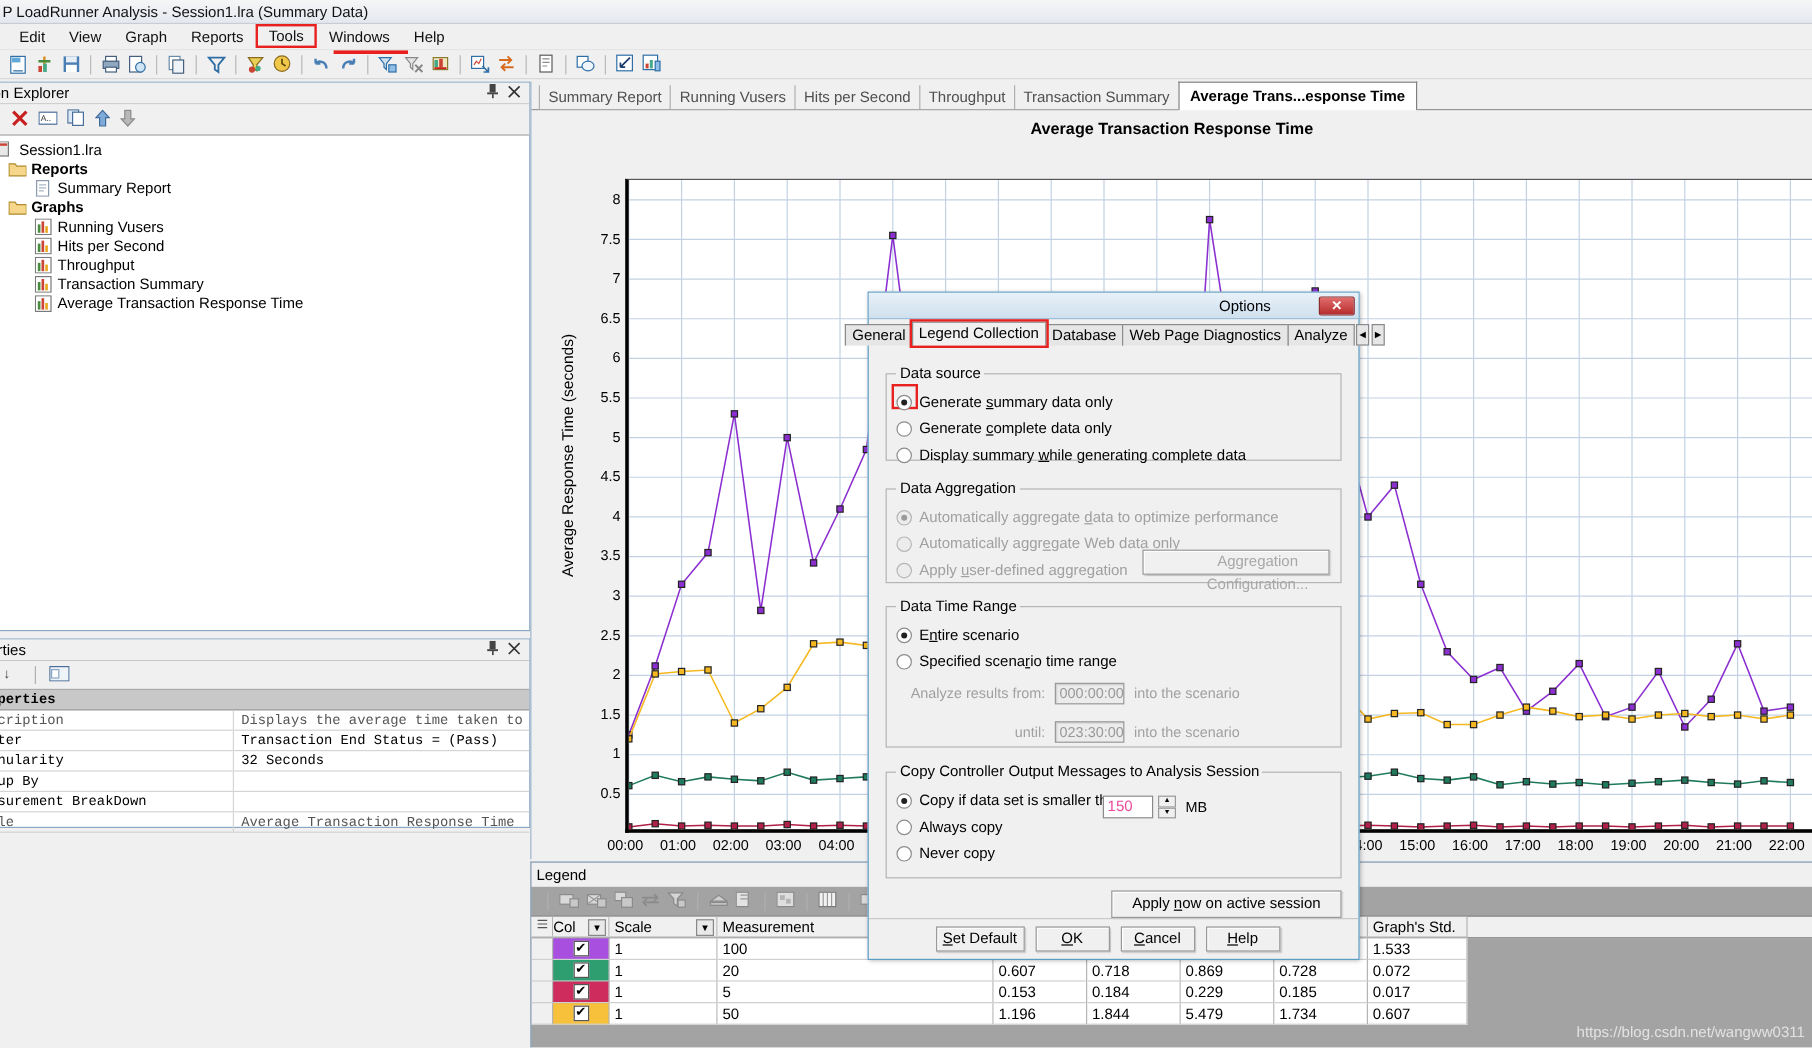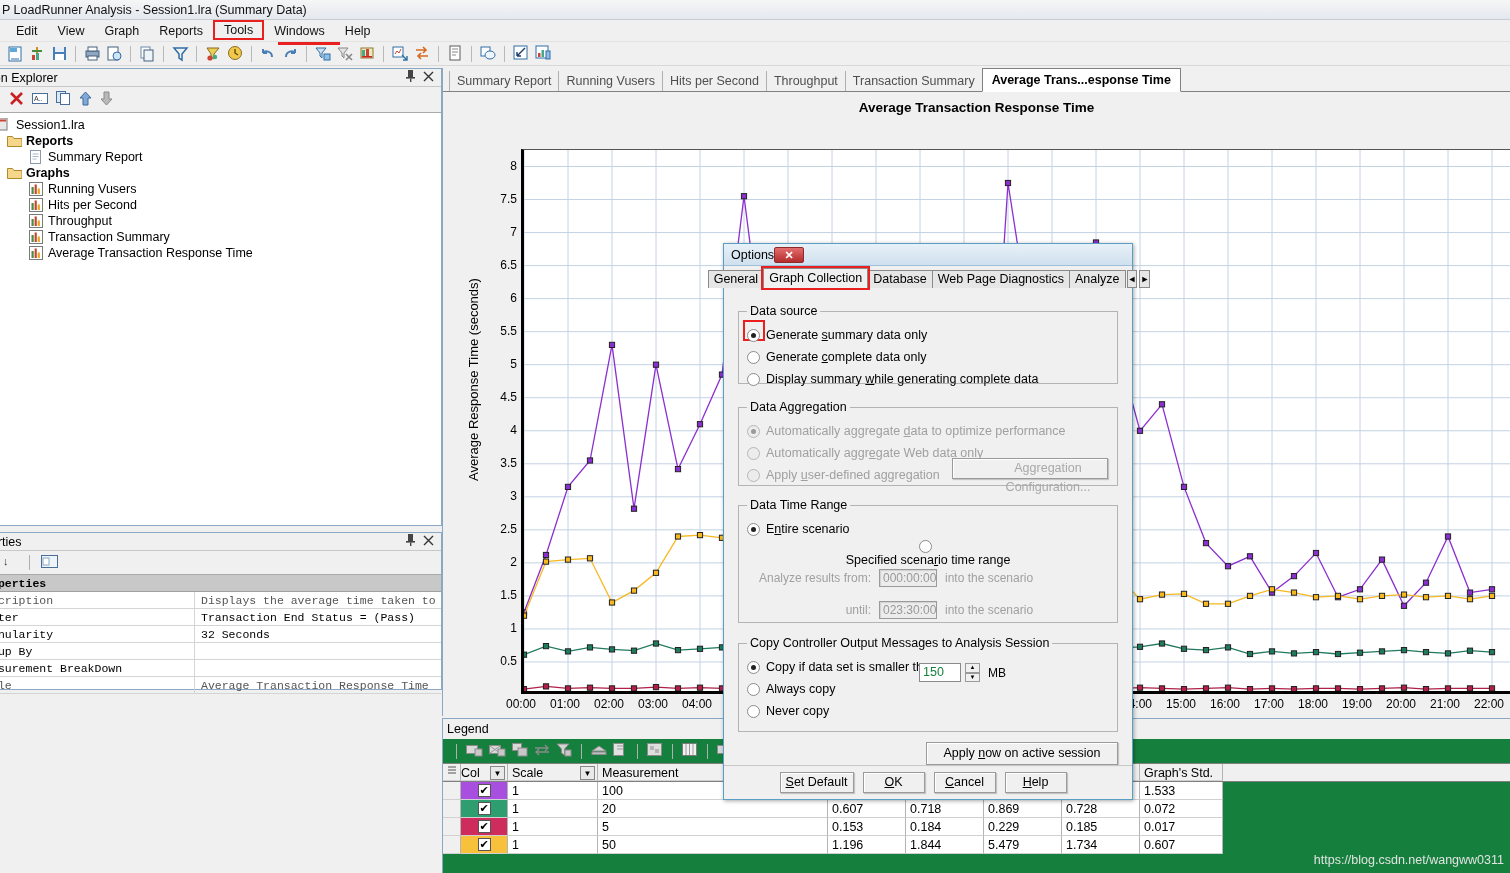--- a/index.html
+++ b/index.html
@@ -126,21 +126,21 @@
     position:absolute; top:0; font-size:12px; transform:translateX(-50%); color:#000;
   }
   #xlabel{
     position:absolute; left:78px; top:624px; width:990px; text-align:center;
     font-size:12.5px; color:#000;
   }
 
   
   #legend{
     position:absolute; left:442px; top:718px; width:1068px; height:155px;
-    background:#15803d; border-top:1px solid #8aa8c4; border-left:1px solid #8aa8c4;
+    background:#a3a3a3; border-top:1px solid #8aa8c4; border-left:1px solid #8aa8c4;
   }
   #legend .panel-head{ background:#f0f0f0; border-bottom:none; height:20px; }
   .lg-toolbar{
     height:24px; display:flex; align-items:center; gap:6px; padding-left:10px;
   }
   .lg-sep{ width:1px; height:15px; background:#b0b0b0; margin:0 3px; }
   #lgtable{ font-size:12.5px; border-top:1px solid #808080; }
   .lg-row{ display:flex; height:18px; }
   .lg-head{ background:#f0f0f0; font-weight:normal; border-bottom:1px solid #808080; }
   .lg-cell{
@@ -165,21 +165,21 @@
 
   
   #options{
     position:absolute; left:723px; top:243px; width:410px; height:557px;
     background:#f0f0f0; border:1px solid #5a9ec6; box-shadow:1px 1px 4px rgba(0,0,0,.35);
     z-index:40;
   }
   #opt-title{
     height:22px; background:linear-gradient(#e8f1f8,#cfe0ee);
     border-bottom:1px solid #9cc0dc; display:flex; align-items:center;
-    justify-content:flex-start; padding:0 3px 0 7px; font-size:12.5px;
+    justify-content:flex-end; padding:0 3px 0 7px; font-size:12.5px;gap:40px;
   }
   #opt-close{
     width:30px; height:16px; border:1px solid #8b2b2b; border-radius:2px;
     background:linear-gradient(#e36d6d,#b52c2c); color:#fff;
     font-size:11px; line-height:14px; text-align:center; font-weight:bold;
   }
   #opt-tabs{
     display:flex; align-items:flex-end; height:22px; padding:6px 4px 0 6px; gap:0;
     position:relative;
     justify-content:center;
@@ -224,21 +224,21 @@
     height:21px; line-height:19px; text-align:center; color:#000;
     box-shadow: inset 1px 1px 0 #fff, 1px 1px 1px rgba(0,0,0,.18);
   }
   .btn.dis{ color:#a8a8a8;padding-left:36px; }
   .tinput{
     border:1px solid #9a9a9a; background:#ececec; color:#999;
     font-size:12px; height:18px; line-height:16px; padding:0 3px; text-align:left;
     box-shadow: inset 1px 1px 1px rgba(0,0,0,.12);
   }
   .ninput{
-    border:1px solid #8a8a8a; background:#fff; color:#15803d;
+    border:1px solid #8a8a8a; background:#fff; color:#ec4899;
     font-size:12.5px; height:19px; line-height:17px; padding:0 3px; width:42px;
   }
   .spin{ width:15px; height:19px; display:flex; flex-direction:column; }
   .spin div{
     flex:1; border:1px solid #9a9a9a; background:#f0f0f0;
     font-size:6px; line-height:7px; text-align:center;
   }
   #opt-footer{
     position:absolute; left:0; bottom:0; width:100%; height:34px;
     border-top:1px solid #c8c8c8; display:flex; align-items:center;
@@ -1041,21 +1041,21 @@
     </div>
 </div>
 
 <div id="options">
   <div id="opt-title">
     <span>Options</span>
     <span id="opt-close">✕</span>
   </div>
   <div id="opt-tabs">
       <div class="otab">General</div>
-      <div class="otab active redbox">Graph Collection</div>
+      <div class="otab active redbox">Legend Collection</div>
       <div class="otab">Database</div>
       <div class="otab">Web Page Diagnostics</div>
       <div class="otab">Analyze</div>
       <div class="oarrow">◄</div>
       <div class="oarrow">►</div>
     </div>
 
   <div id="opt-body">
 
     <fieldset class="grp" style="left:8px; top:10px; width:380px; height:80px;">
@@ -1096,21 +1096,21 @@
       <div class="btn dis" style="position:absolute; right:9px; top:44px; width:156px;">Aggregation Configuration...</div>
     </fieldset>
 
     <fieldset class="grp" style="left:8px; top:204px; width:380px; height:125px;">
       <legend>Data Time Range</legend>
       <div id="dtr-options">
           <div class="radio-row" style="position: relative;">
             <span class="radio on"></span>
             <span>E<span class="u">n</span>tire scenario</span>
           </div>
-          <div class="radio-row" style="position: relative; flex-direction: column;">
+          <div class="radio-row" style="position: relative;">
             <span class="radio"></span>
             <span>Specified scena<span class="u">r</span>io time range</span>
           </div>
         </div>
       <div style="position:absolute; left:14px; top:57px; display:flex; align-items:center; gap:8px;">
         <span class="dis-txt" style="width:118px; text-align:right;">Analyze results from:</span>
         <span class="tinput" style="width:58px;">000:00:00</span>
         <span class="dis-txt">into the scenario</span>
       </div>
       <div style="position:absolute; left:14px; top:89px; display:flex; align-items:center; gap:8px;">

